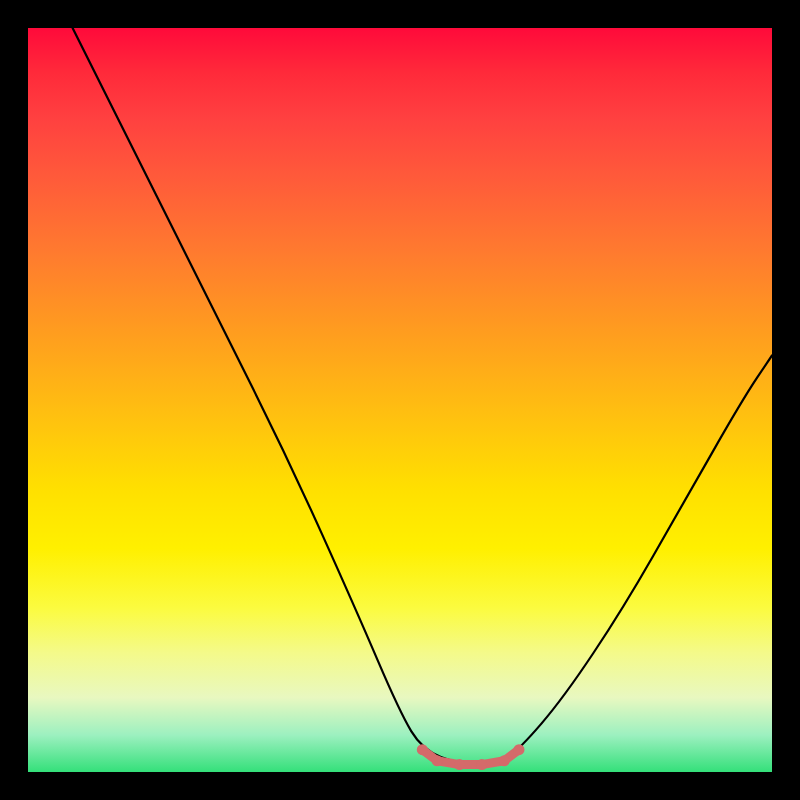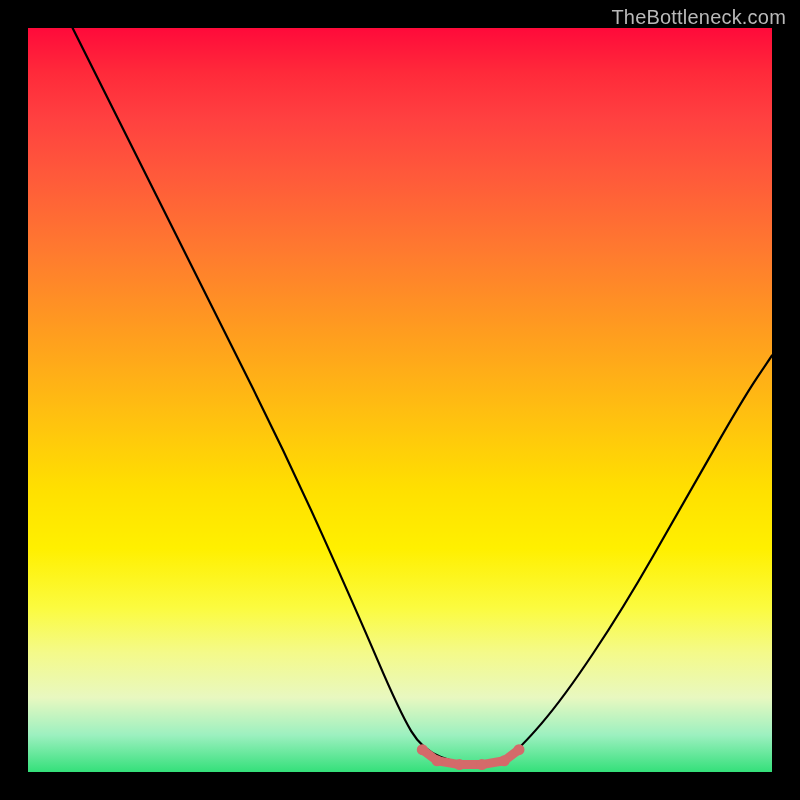--- a/index.html
+++ b/index.html
@@ -58,21 +58,20 @@
     left: 0;
     width: 744px;
     height: 744px;
     display: block;
   }
 </style>
 </head>
 <body>
 
 <div class="frame">
-  <div class="watermark">TheBottleneck.com</div>
   <div class="plot-area">
     <svg class="curve" viewBox="0 0 744 744" preserveAspectRatio="none">
       <path d="M 44.6 0.0 Q 44.6 0.0 78.1 67.0 Q 111.6 133.9 148.8 208.3 Q 186.0 282.7 223.2 357.1 Q 260.4 431.5 293.9 505.9 Q 327.4 580.3 349.7 632.4 Q 372.0 684.5 383.2 703.1 Q 394.3 721.7 412.9 729.1 Q 431.5 736.6 450.1 736.6 Q 468.7 736.6 479.9 729.1 Q 491.0 721.7 513.4 695.6 Q 535.7 669.6 565.4 625.0 Q 595.2 580.3 625.0 528.2 Q 654.7 476.2 684.5 424.1 Q 714.2 372.0 729.1 349.7 T 744.0 327.4" id="mainPath" fill="none" stroke="#000" stroke-width="2.2" stroke-linecap="round" stroke-linejoin="round"></path>
       <path d="M 394.3 721.7 L 409.2 732.8 L 431.5 736.6 L 453.8 736.6 L 476.2 732.8 L 491.0 721.7" id="markerPath" fill="none" stroke="#d46a6a" stroke-width="9" stroke-linecap="round" stroke-linejoin="round"></path>
       <g id="markerDots">
           <circle cx="394.3" cy="721.7" r="5.5" fill="#d46a6a"></circle>
           <circle cx="409.2" cy="732.8" r="5.5" fill="#d46a6a"></circle>
           <circle cx="431.5" cy="736.6" r="5.5" fill="#d46a6a"></circle>
           <circle cx="453.8" cy="736.6" r="5.5" fill="#d46a6a"></circle>
           <circle cx="476.2" cy="732.8" r="5.5" fill="#d46a6a"></circle>

